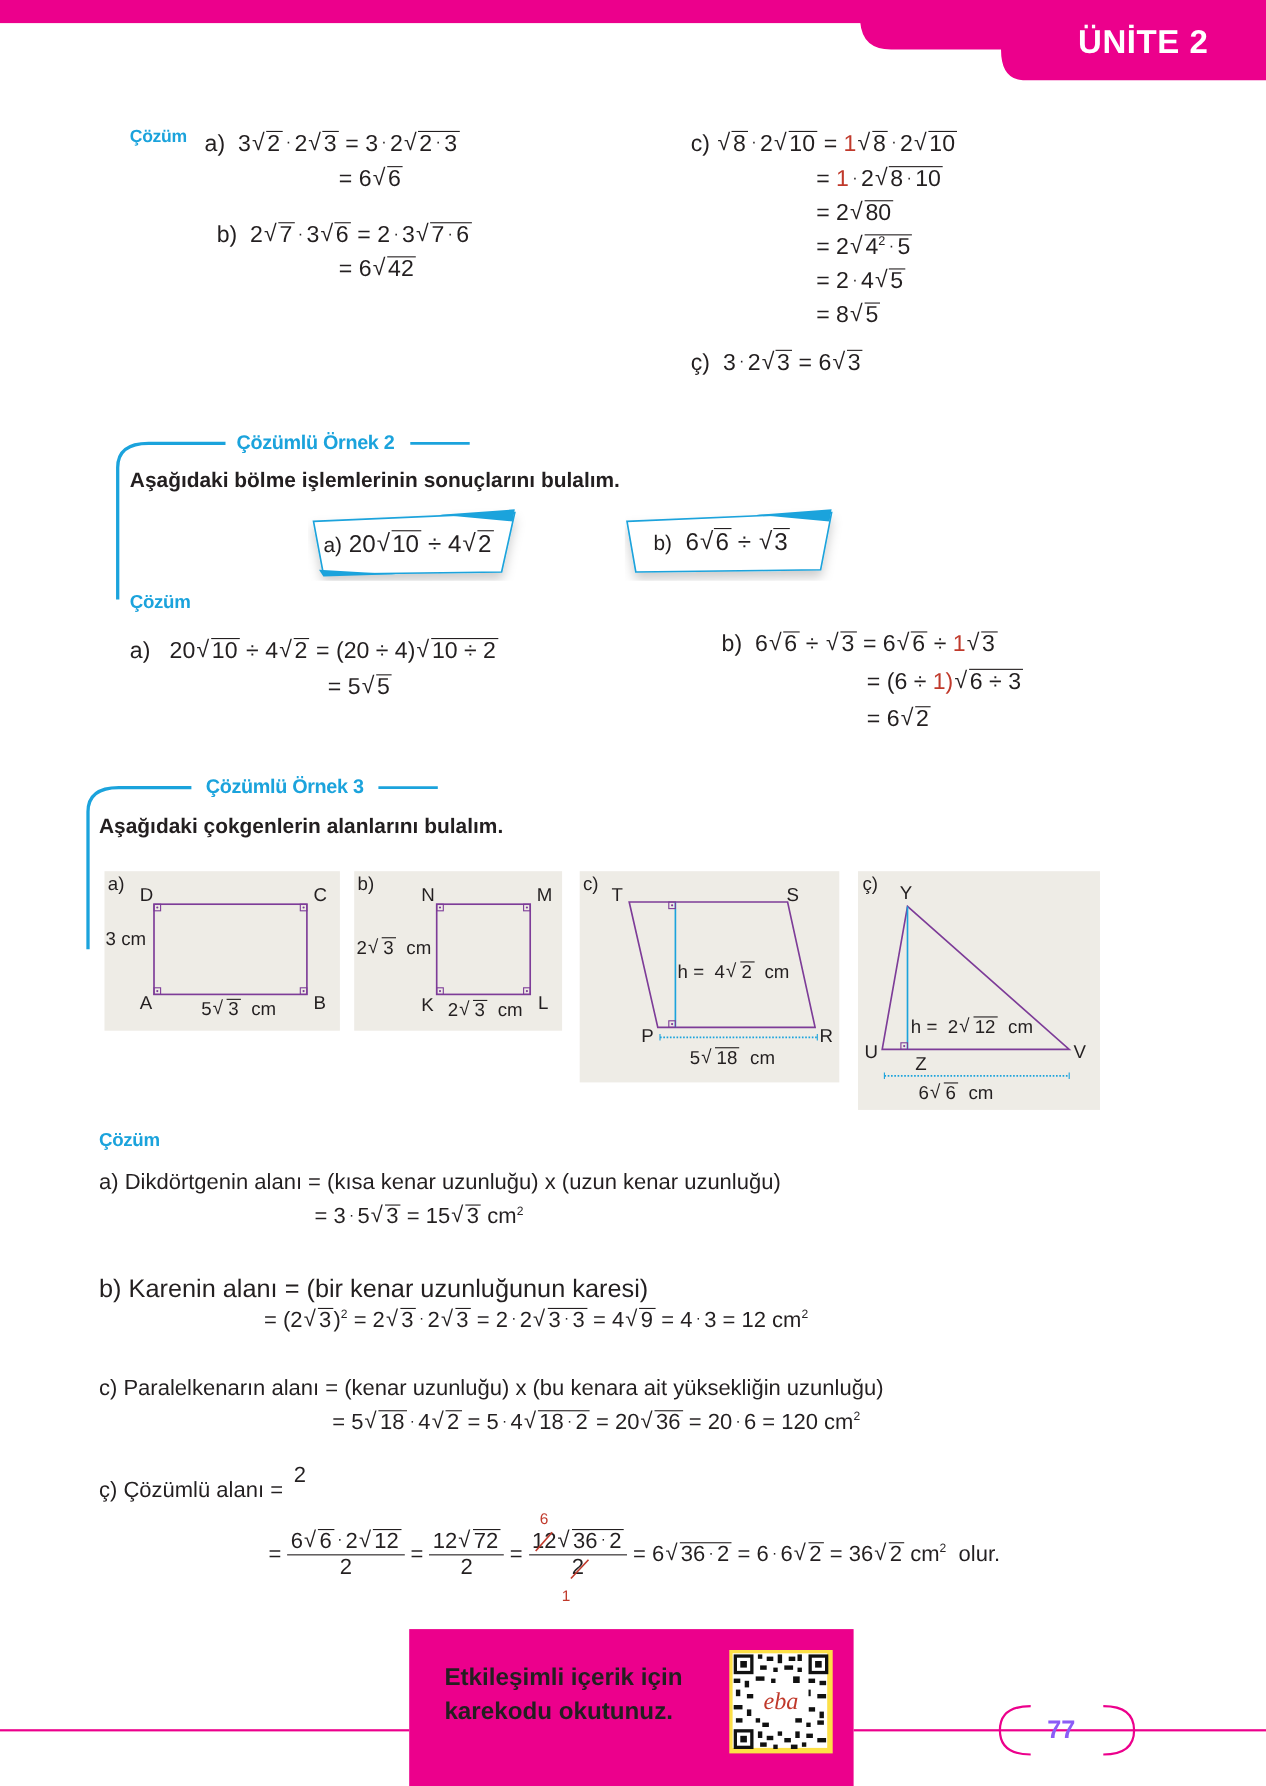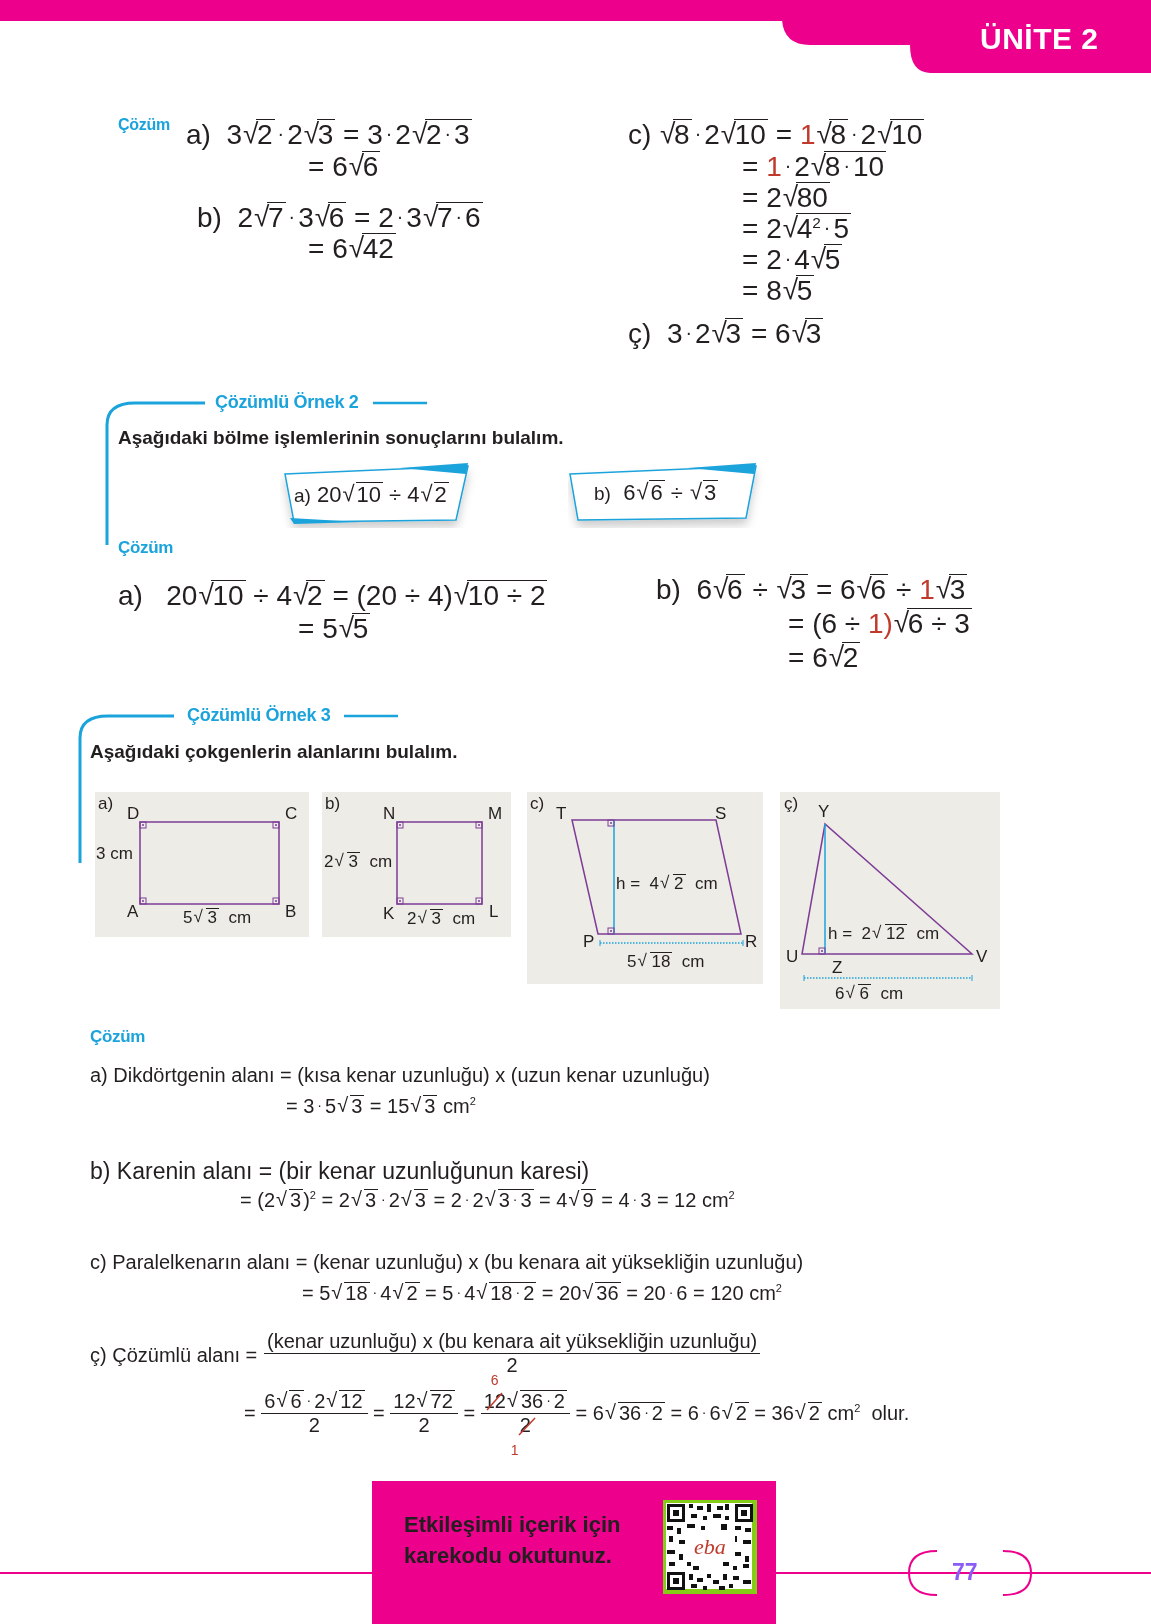--- a/index.html
+++ b/index.html
@@ -1,19 +1,19 @@
 <!DOCTYPE html>
 <html><head>
 <meta charset="utf-8">
 <style>
   * { box-sizing: border-box; margin: 0; padding: 0; }
   html, body { width: 1151px; height: 1624px; background: #ffffff; overflow: hidden; }
   body { position: relative; font-family: "Liberation Sans", sans-serif; color: #231f20; }
   .abs { position: absolute; }
-  .math { font-family: "Liberation Sans", sans-serif; font-size: 28px; color: #231f20; white-space: nowrap; }
+  .math { font-family: "Liberation Sans", sans-serif; font-size: 21px; color: #231f20; white-space: nowrap; }
   .blue-h { font-family: "Liberation Sans", sans-serif; font-weight: bold; color: #1ba3dc; font-size: 18px; letter-spacing: -0.3px; }
   .red { color: #c0392b; }
   .sq { display: inline-block; position: relative; padding-left: 13px; margin-left: 1px; }
   .sq::before { content: "\221A"; position: absolute; left: 0; top: -1px; font-size: 1em; }
   .sq > .rad { display: inline-block; border-top: 1.3px solid #231f20; padding: 0 2px 0 1px; line-height: 1.05; }
   .dot { font-size: 0.7em; vertical-align: 0.18em; margin: 0 3px; }
   sup { font-size: 0.55em; }
   .qtext { font-weight: bold; font-size: 19px; color: #231f20; }
   .figbox { background: #eeece6; }
   .flabel { font-size: 17px; color: #231f20; }
@@ -209,21 +209,21 @@
 <div class="abs math" style="left:286px;top:1095px;font-size:20px;">= 3<span class="dot">·</span>5<span class="sq"><span class="rad">3</span></span> = 15<span class="sq"><span class="rad">3</span></span> cm<sup>2</sup></div>
 
 <div class="abs math" style="left:90px;top:1158px;font-size:23px;">b) Karenin alanı = (bir kenar uzunluğunun karesi)</div>
 <div class="abs math" style="left:240px;top:1189px;font-size:20px;">= (2<span class="sq"><span class="rad">3</span></span>)<sup>2</sup> = 2<span class="sq"><span class="rad">3</span></span><span class="dot">·</span>2<span class="sq"><span class="rad">3</span></span> = 2<span class="dot">·</span>2<span class="sq"><span class="rad">3<span class="dot">·</span>3</span></span> = 4<span class="sq"><span class="rad">9</span></span> = 4<span class="dot">·</span>3 = 12 cm<sup>2</sup></div>
 
 <div class="abs math" style="left:90px;top:1251px;font-size:20px;">c) Paralelkenarın alanı = (kenar uzunluğu) x (bu kenara ait yüksekliğin uzunluğu)</div>
 <div class="abs math" style="left:302px;top:1282px;font-size:20px;">= 5<span class="sq"><span class="rad">18</span></span><span class="dot">·</span>4<span class="sq"><span class="rad">2</span></span> = 5<span class="dot">·</span>4<span class="sq"><span class="rad">18<span class="dot">·</span>2</span></span> = 20<span class="sq"><span class="rad">36</span></span> = 20<span class="dot">·</span>6 = 120 cm<sup>2</sup></div>
 
 <div class="abs math" style="left:90px;top:1344px;font-size:20px;">ç) Çözümlü alanı =</div>
 <div class="abs math" style="left:264px;top:1330px;font-size:20px;">
-  <span class="frac"><span class="num">(kenar uzunluğu) x (bu kenara ait yüksekliğin uzunluğu)</span><span class="den">2</span></span>
+  <span class="frac"><span class="den">2</span></span>
 </div>
 
 <div class="abs math" style="left:244px;top:1390px;font-size:20px;">
   <span style="vertical-align:middle;">=</span>
   <span class="frac"><span class="num">6<span class="sq"><span class="rad">6</span></span><span class="dot">·</span>2<span class="sq"><span class="rad">12</span></span></span><span class="den">2</span></span>
   <span style="vertical-align:middle;">=</span>
   <span class="frac"><span class="num">12<span class="sq"><span class="rad">72</span></span></span><span class="den">2</span></span>
   <span style="vertical-align:middle;">=</span>
   <span class="frac" style="position:relative;"><span class="num"><span style="position:relative;">12<svg style="position:absolute;left:0;top:0;" width="22" height="24">
             <line x1="3" y1="20" x2="18" y2="3" stroke="#c0392b" stroke-width="1.5"></line>
@@ -235,21 +235,21 @@
   </span>
   <span style="vertical-align:middle;">= 6<span class="sq"><span class="rad">36<span class="dot">·</span>2</span></span> = 6<span class="dot">·</span>6<span class="sq"><span class="rad">2</span></span> = 36<span class="sq"><span class="rad">2</span></span> cm<sup>2</sup>&nbsp; <span>olur.</span></span>
 </div>
 
 <div class="abs" style="left:0;top:1572px;width:372px;height:2px;background:#ec008c;"></div>
 <div class="abs" style="left:776px;top:1572px;width:375px;height:2px;background:#ec008c;"></div>
 
 <div class="abs" style="left:372px;top:1481px;width:404px;height:143px;background:#ec008c;">
   <div class="abs" style="left:32px;top:31px;font-weight:bold;font-size:22px;color:#231f20;">Etkileşimli içerik için</div>
   <div class="abs" style="left:32px;top:62px;font-weight:bold;font-size:22px;color:#231f20;">karekodu okutunuz.</div>
-  <div class="abs" style="left:291px;top:19px;width:94px;height:94px;background:#84cc16;">
+  <div class="abs" style="left:291px;top:19px;width:94px;height:94px;background:#fde047;">
     <svg width="94" height="94" viewBox="0 0 94 94">
       <rect x="3" y="3" width="86" height="86" fill="#fff"></rect>
       <g fill="#111">
         <rect x="4" y="4" width="18" height="18"></rect>
           <rect x="72" y="4" width="18" height="18"></rect>
           <rect x="4" y="72" width="18" height="18"></rect>
       </g>
       <g fill="#fff">
           <rect x="7" y="7" width="12" height="12"></rect>
           <rect x="75" y="7" width="12" height="12"></rect>

